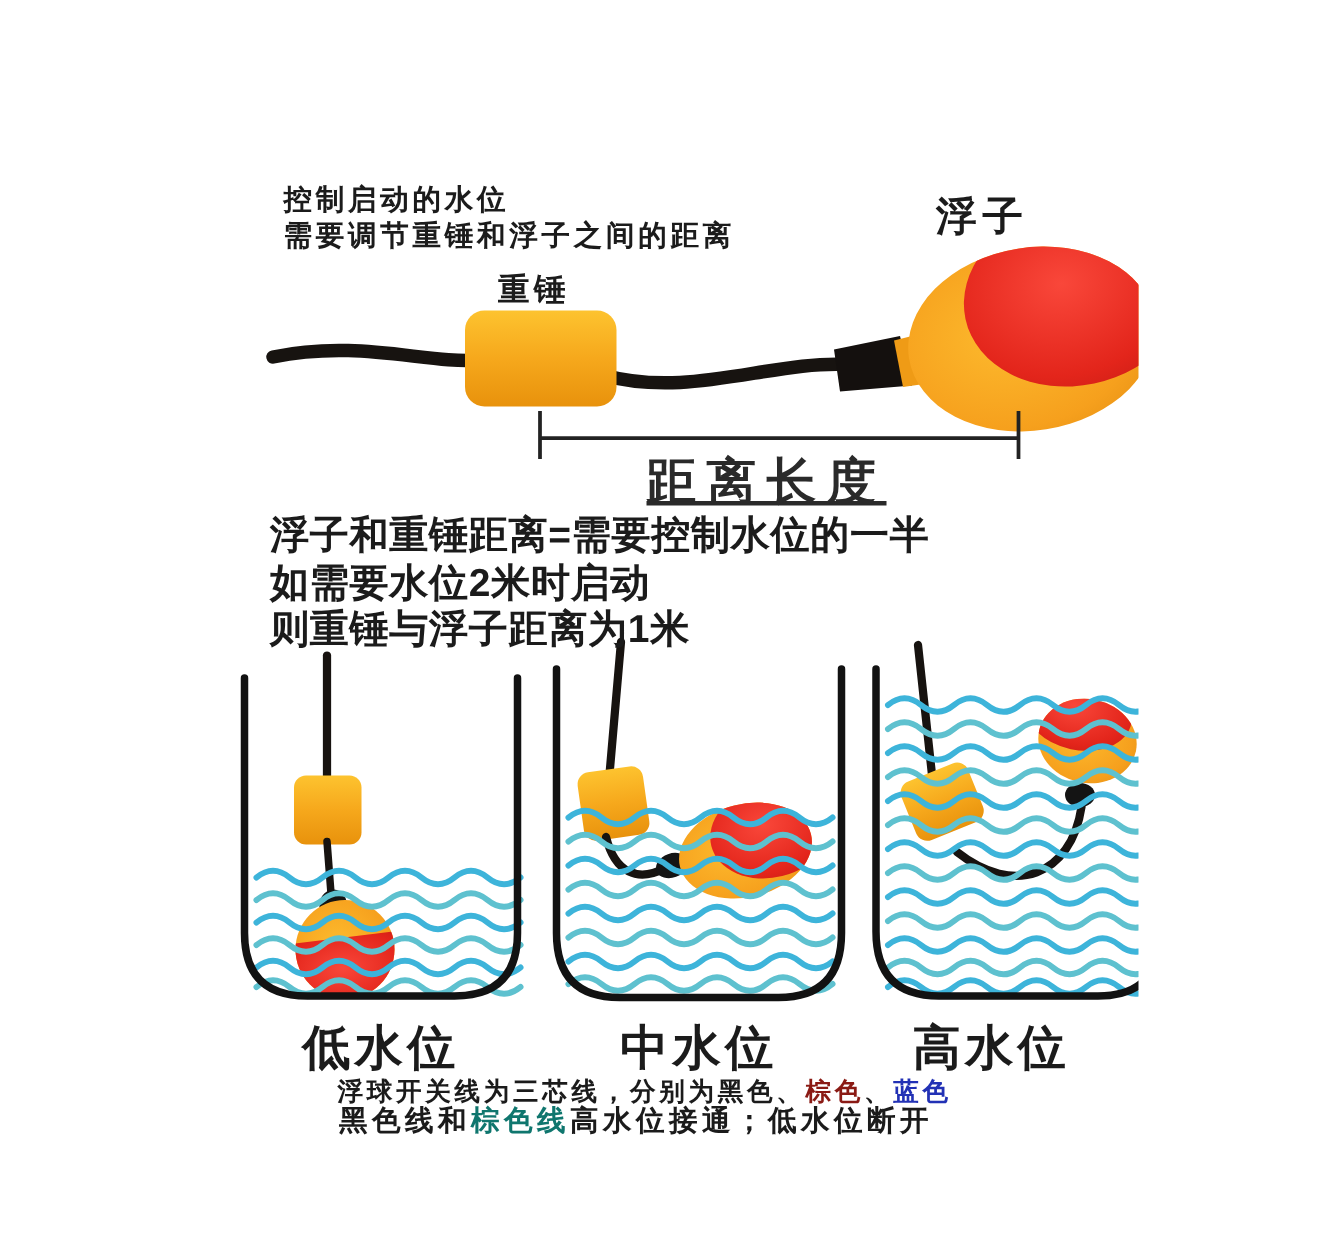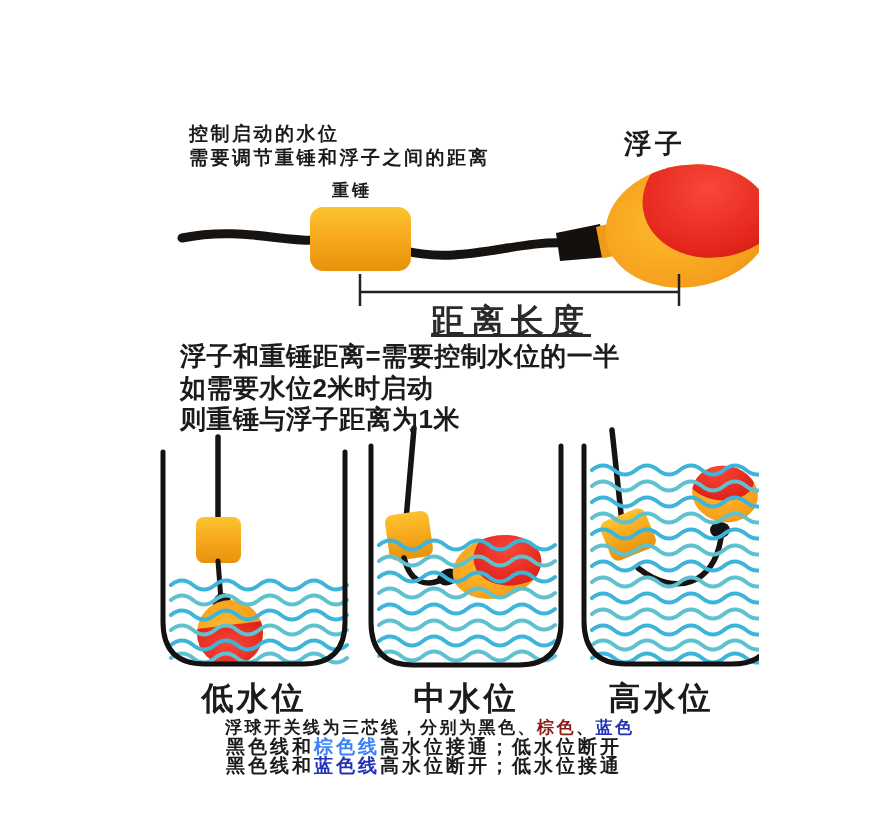--- a/index.html
+++ b/index.html
@@ -2,21 +2,21 @@
 <html><head>
 <meta charset="utf-8">
 <style>
   html,body{margin:0;padding:0;background:#ffffff;}
   .stage{
     position:relative;width:759px;height:834px;background:#ffffff;overflow:hidden;
     font-family:"Liberation Sans","DejaVu Sans",sans-serif;color:#1b1b1b;
   }
   .abs{position:absolute;white-space:nowrap;}
   .top-note{font-size:19px;font-weight:800;letter-spacing:2.5px;line-height:22px;}
-  .weight-label{font-size:17px;font-weight:800;letter-spacing:3px;font-family:Liberation Serif, serif;}
+  .weight-label{font-size:21px;font-weight:800;letter-spacing:3px;font-family:Liberation Serif, serif;}
   .float-label{font-size:27px;font-weight:800;letter-spacing:4px;}
   .distance-label{font-size:33px;font-weight:600;letter-spacing:7px;color:#2a2a2a;text-decoration:underline;}
   .explain{font-size:26px;font-weight:900;letter-spacing:0.5px;}
   .tank-label{font-size:32px;font-weight:900;letter-spacing:3px;text-align:center;width:170px;}
   .note-line{font-size:17px;font-weight:800;letter-spacing:2.5px;text-align:right;}
   .note-line2{font-size:19px;font-weight:800;letter-spacing:3px;}
   .svg-layer{position:absolute;left:0;top:0;}
   .wave-a{stroke:#3db4da;}
   .wave-b{stroke:#5ec1cf;}
   .wave{fill:none;stroke-width:4;stroke-linecap:round;}
@@ -165,19 +165,16 @@
   <div class="abs explain" style="left:180px;top:402px;">则重锤与浮子距离为1米</div>
 
   <div class="abs tank-label" style="left:169px;top:677px;">低水位</div>
   <div class="abs tank-label" style="left:381px;top:677px;">中水位</div>
   <div class="abs tank-label" style="left:576px;top:677px;">高水位</div>
 
   <div class="abs note-line" style="left:225px;top:716px;">
     <span>浮球开关线为三芯线，分别为黑色、</span><span style="color:#8a1a14">棕色</span><span>、</span><span style="color:#2231b5">蓝色</span>
   </div>
   <div class="abs note-line2" style="left:226px;top:734px;">
-    <span>黑色线和</span><span style="color:#3b82f6">棕色线</span><span>高水位接通；低水位断开</span>
-  </div>
-  <div class="abs note-line2" style="left:226px;top:753px;">
-    <span>黑色线和</span><span style="color:#2231b5">蓝色线</span><span>高水位断开；低水位接通</span>
+    <span>黑色线和</span><span style="color:#0f766e">棕色线</span><span>高水位接通；低水位断开</span>
   </div>
 
 </div>
 
 </body></html>

